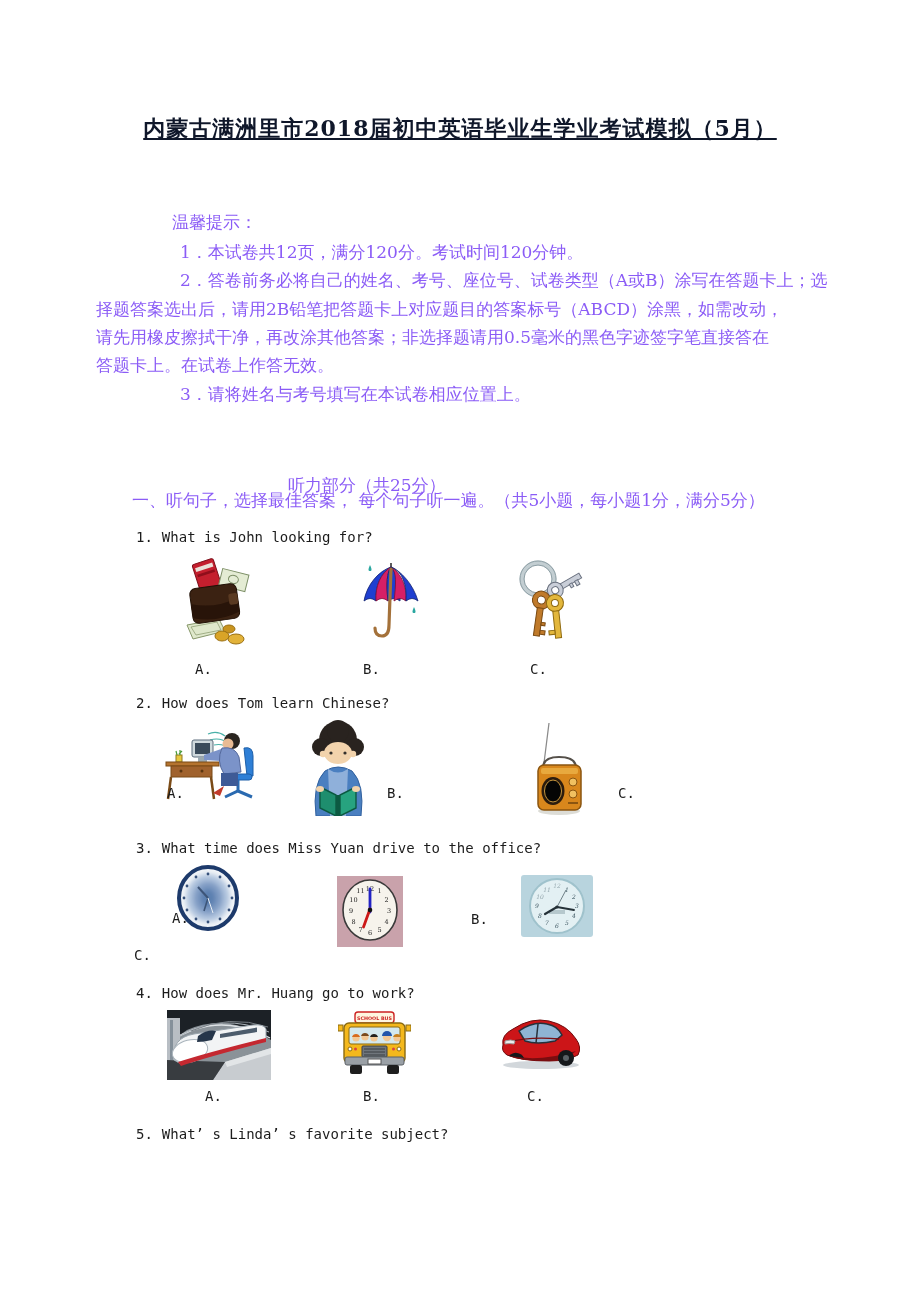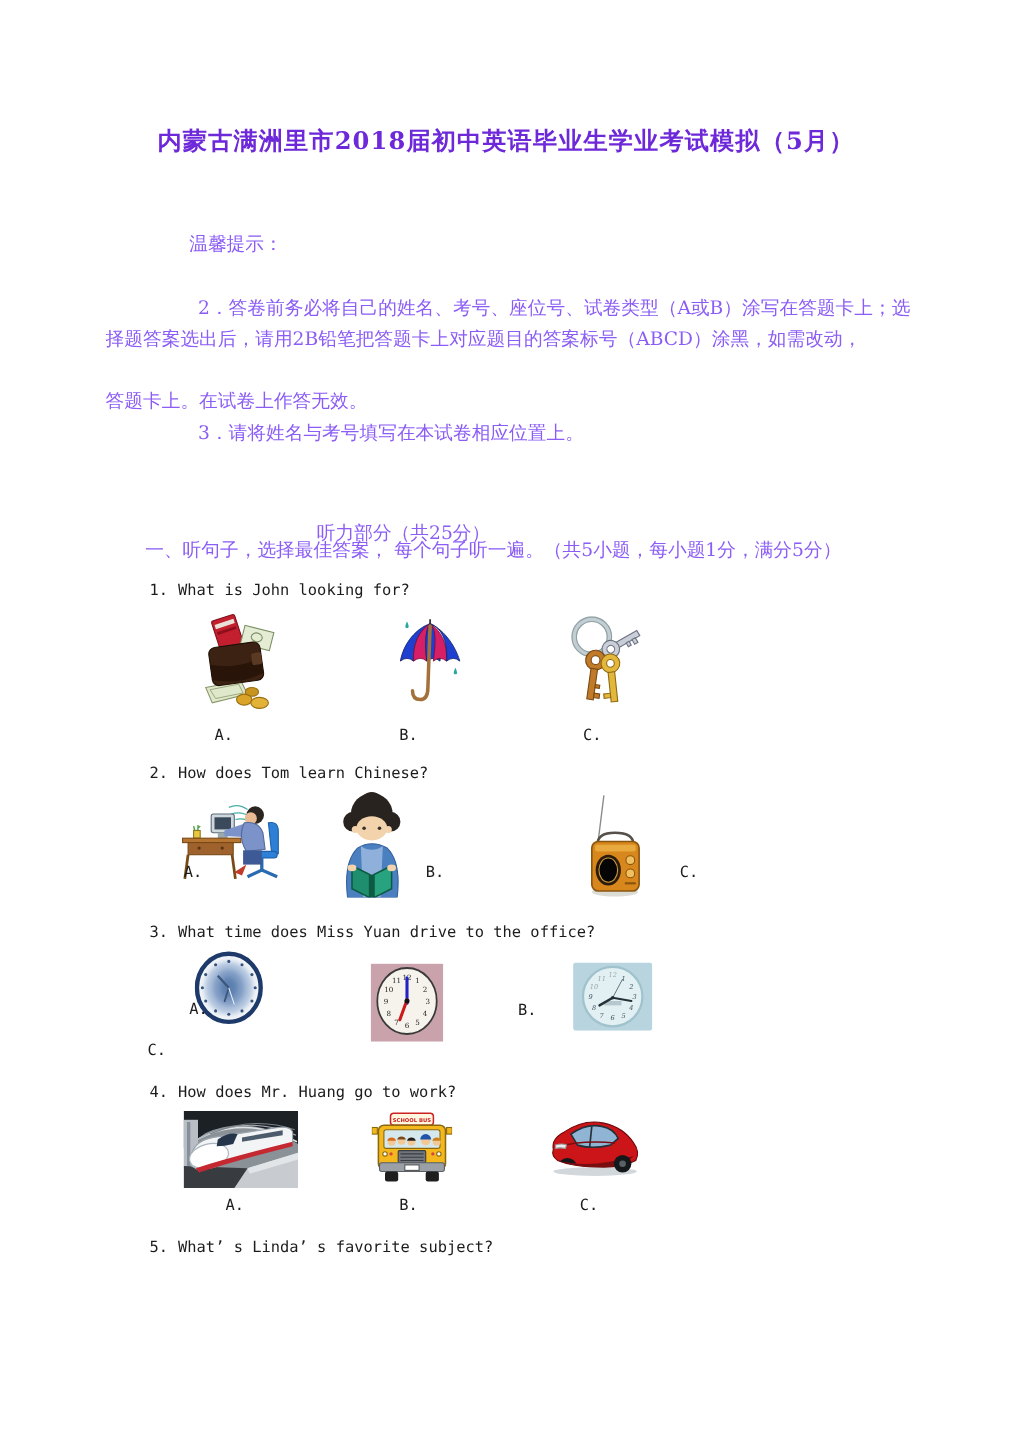--- a/index.html
+++ b/index.html
@@ -1,33 +1,35 @@
 <!DOCTYPE html>
 <html><head>
 <meta charset="utf-8">
 <style>
   html,body{margin:0;padding:0;background:#ffffff;}
   .page{position:relative;width:920px;height:1302px;background:#fff;overflow:hidden;}
   .abs{position:absolute;}
   .cn{font-family:"DejaVu Serif","Liberation Serif",serif;font-size:17px;line-height:22px;color:#8b5cf6;white-space:pre;}
   .en{font-family:"DejaVu Sans Mono","Liberation Mono",monospace;font-size:14px;line-height:18px;color:#1c1c1c;white-space:pre;}
-  .title{left:0;width:920px;text-align:center;font-family:"DejaVu Serif","Liberation Serif",serif;font-weight:bold;font-size:22px;line-height:30px;color:#6d28d9;letter-spacing:1px;white-space:pre;}
+  .title{left:0;width:920px;text-align:center;font-family:"DejaVu Serif","Liberation Serif",serif;font-weight:bold;font-size:22px;line-height:30px;color:#0f172a;letter-spacing:1px;white-space:pre;text-decoration:underline;}
   .qnum{margin-right:9px;}
   svg{display:block;}
 </style>
 </head>
 <body>
 
 <div class="page">
 
   <div class="abs title" style="top:113px;">内蒙古满洲里市2018届初中英语毕业生学业考试模拟（5月）</div>
 
   <div class="abs cn" style="left:172px;top:211px;">温馨提示：</div>
+  <div class="abs cn" style="left:180px;top:241px;">1．本试卷共12页，满分120分。考试时间120分钟。</div>
   <div class="abs cn" style="left:180px;top:269px;">2．答卷前务必将自己的姓名、考号、座位号、试卷类型（A或B）涂写在答题卡上；选</div>
   <div class="abs cn" style="left:96px;top:298px;">择题答案选出后，请用2B铅笔把答题卡上对应题目的答案标号（ABCD）涂黑，如需改动，</div>
+  <div class="abs cn" style="left:96px;top:326px;">请先用橡皮擦拭干净，再改涂其他答案；非选择题请用0.5毫米的黑色字迹签字笔直接答在</div>
   <div class="abs cn" style="left:96px;top:354px;">答题卡上。在试卷上作答无效。</div>
   <div class="abs cn" style="left:180px;top:383px;">3．请将姓名与考号填写在本试卷相应位置上。</div>
 
   <div class="abs cn" style="left:288px;top:434px;margin-top:40px;">听力部分（共25分）</div>
   <div class="abs cn" style="left:132px;top:489px;">一、听句子，选择最佳答案， 每个句子听一遍。（共5小题，每小题1分，满分5分）</div>
 
   <div class="abs en" style="left:136px;top:528px;"><span class="qnum">1.</span><span>What is John looking for?</span></div>
 
   <div class="abs" style="left:185px;top:557px;">
     <svg width="66" height="90" viewBox="0 0 66 90">

